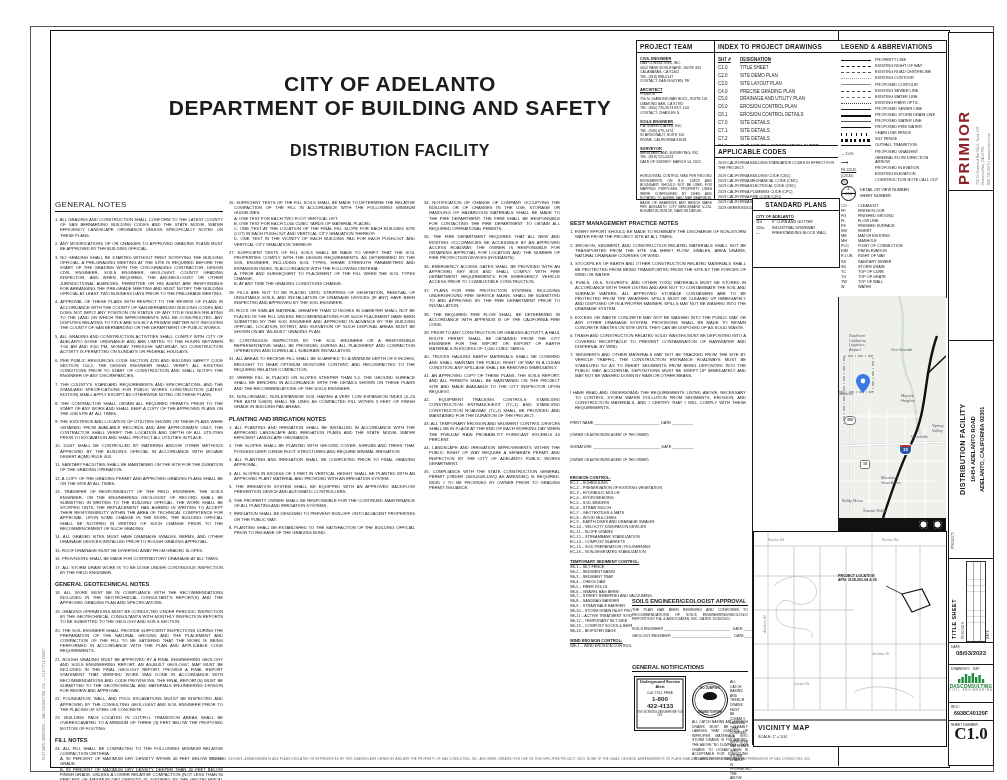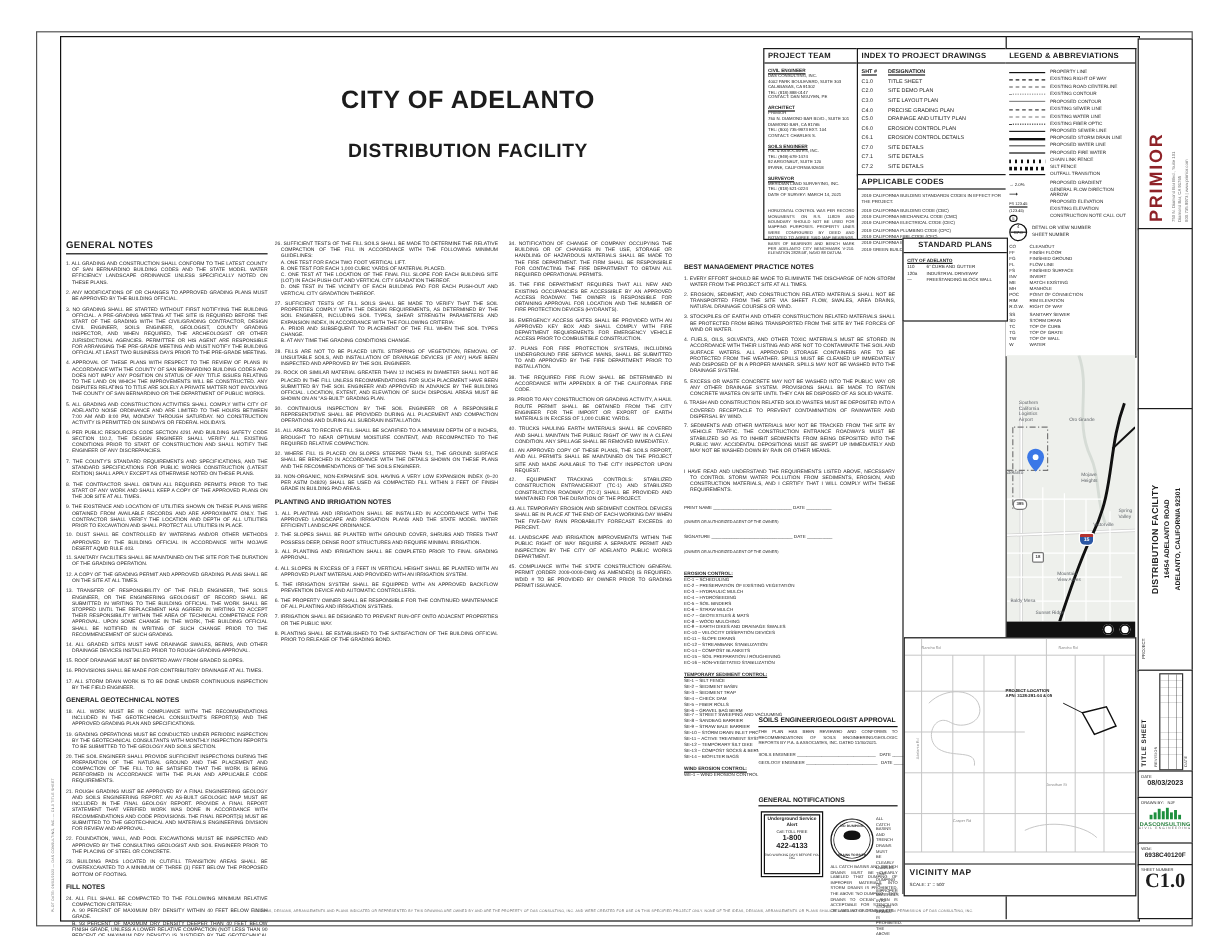--- a/index.html
+++ b/index.html
@@ -53,21 +53,21 @@
   [data-style="callout"] i::after{content:"5";font-size:3.4px;font-style:normal;border:1px solid #111;border-radius:50%;padding:0 1.6px;}
   .lg-callout{display:flex;align-items:center;margin:4px 0 3px;}
   .lg-circ{width:13px;height:13px;border:1px solid #111;border-radius:50%;flex:none;margin-right:4px;text-align:center;font-size:3.6px;line-height:1.5;position:relative;}
   .lg-circ::after{content:"";position:absolute;left:0;right:0;top:50%;border-top:1px solid #111;}
   .lg-callout-labels{font-size:3.9px;line-height:1.6;}
   .ab-row{display:flex;font-size:3.8px;line-height:1.34;}
   .ab-a{width:17px;flex:none;}
   .ab-m{flex:1;}
   
   .notes-col{position:absolute;top:200px;}
-  .h-main{font-size:8px;font-weight:bold;border-bottom:1.4px solid #111;padding-bottom:2px;margin-bottom:5px;letter-spacing:.3px;}
+  .h-main{font-size:8px;font-weight:normal;border-bottom:1.4px solid #111;padding-bottom:2px;margin-bottom:5px;letter-spacing:.3px;}
   .h-sub{font-size:5.6px;font-weight:bold;margin:6px 0 3px;}
   .note{font-size:4.2px;line-height:1.24;text-align:justify;margin-bottom:3.2px;text-indent:-5px;padding-left:5px;white-space:pre-line;}
   .bmp-list{font-size:3.8px;line-height:1.3;white-space:pre-line;margin-bottom:4px;width:120px;}
   .bmp-list-h{font-size:4px;font-weight:bold;text-decoration:underline;margin-bottom:1px;}
   .cert{font-size:4.2px;line-height:1.5;margin-top:5px;white-space:pre-line;}
   
   .sp-agency{font-size:3.9px;font-weight:bold;text-decoration:underline;margin-bottom:1px;}
   .sp-row{display:flex;font-size:3.8px;line-height:1.5;}
   .sp-n{width:16px;flex:none;}
   
@@ -119,20 +119,21 @@
 </head>
 <body>
 
 <div class="abs" style="left:30px;top:26px;width:962px;height:744px;border:1px solid #555;"></div>
 <div class="abs" style="left:50px;top:30px;width:898px;height:736px;border:1.5px solid #111;"></div>
 <div class="vline" style="left:838px;top:30px;height:736px;"></div>
 <div class="vline" style="left:752px;top:198px;height:547px;"></div>
 
 <div class="abs big-title">
   <div class="bt1">CITY OF ADELANTO</div>
+  <div class="bt1">DEPARTMENT OF BUILDING AND SAFETY</div>
   <div class="bt2">DISTRIBUTION FACILITY</div>
 </div>
 
 <div class="box" style="left:636px;top:40px;width:78px;height:158px;">
   <div class="panel-title">PROJECT TEAM</div>
   <div class="panel-body">
 
   <div class="team-sec">
         <div class="team-role">CIVIL ENGINEER</div>
         <div class="team-body">DAS CONSULTING, INC.

